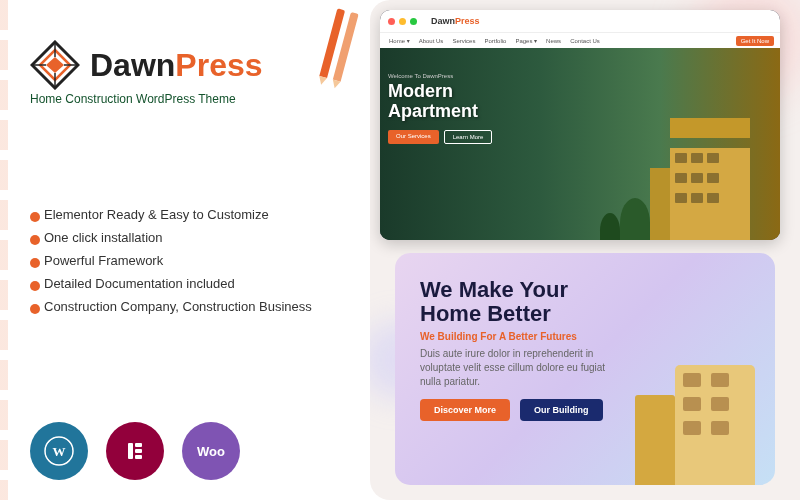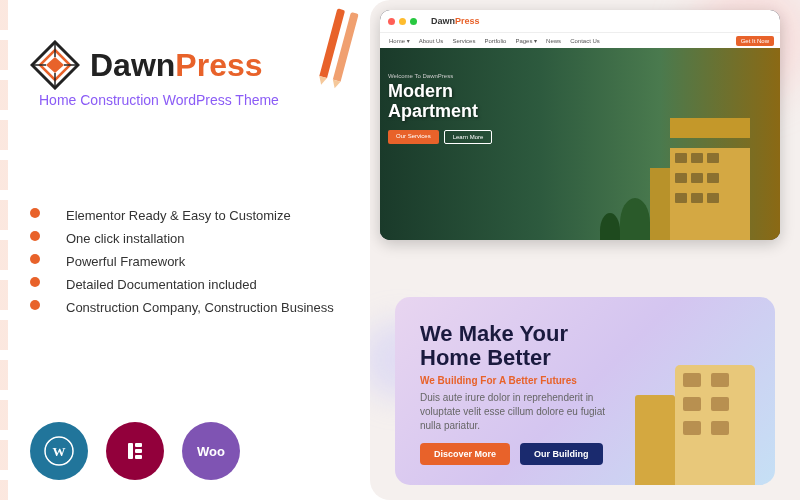--- a/index.html
+++ b/index.html
@@ -67,36 +67,36 @@
     }
     .logo-text {
       font-size: 32px;
       font-weight: 700;
       line-height: 1;
     }
     .logo-dawn { color: #222; }
     .logo-press { color: #e8622a; }
 
     .tagline {
-      font-size: 14px;
-      color: #8b5cf6;
+      font-size: 12px;
+      color: #14532d;
       font-weight: 500;
       margin-top: 2px;
-      margin-left: 9px;
+      margin-left: 0;
     }
 
     
     .features {
       list-style: none;
       margin-top: 10px;
     }
     .features li {
       display: flex;
-      align-items: flex-start;
-      gap: 26px;
+      align-items: flex-end;
+      gap: 4px;
       font-size: 13px;
       color: #333;
       margin-bottom: 8px;
     }
     .bullet {
       width: 10px;
       height: 10px;
       border-radius: 50%;
       background: #e8622a;
       flex-shrink: 0;
@@ -276,21 +276,21 @@
       border-radius: 2px;
       font-size: 6px;
     }
 
     
     .card-bottom {
       position: absolute;
       bottom: 15px;
       left: 25px;
       width: 380px;
-      height: 188px;
+      height: 232px;
       border-radius: 15px;
       background: linear-gradient(135deg, #e8d5f0 0%, #d4c5f0 50%, #c5e0f5 100%);
       padding: 25px;
       display: flex;
       flex-direction: column;
       justify-content: space-between;
       overflow: hidden;
     }
 
     .card-building {

